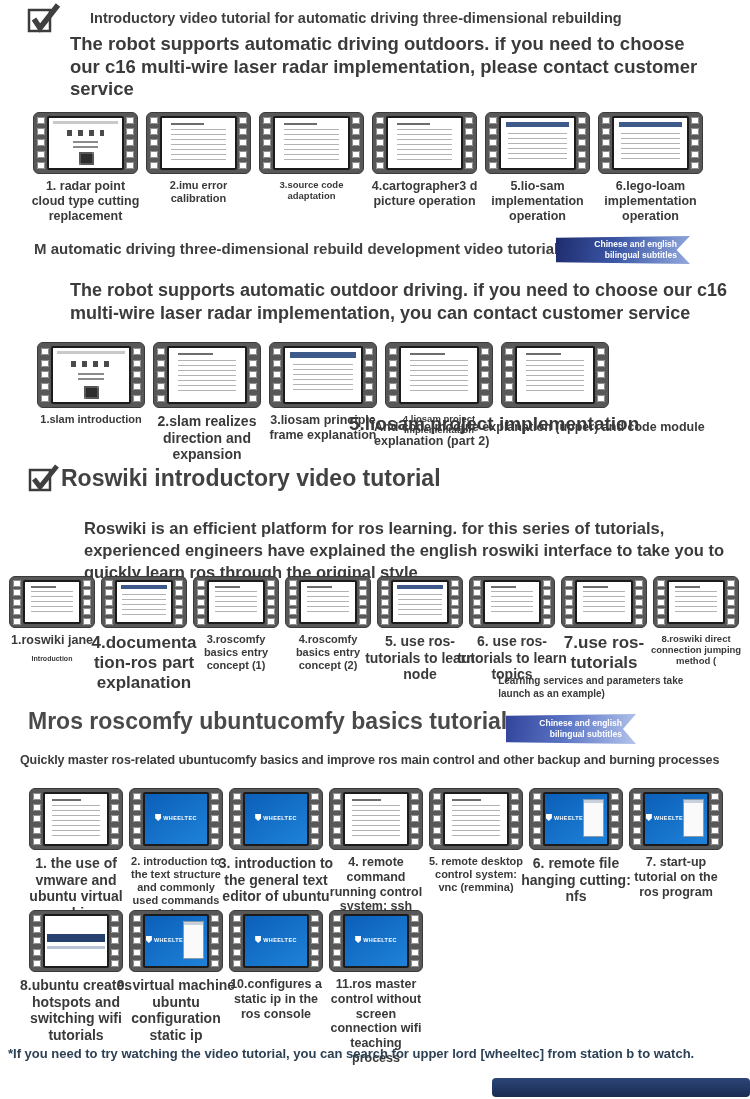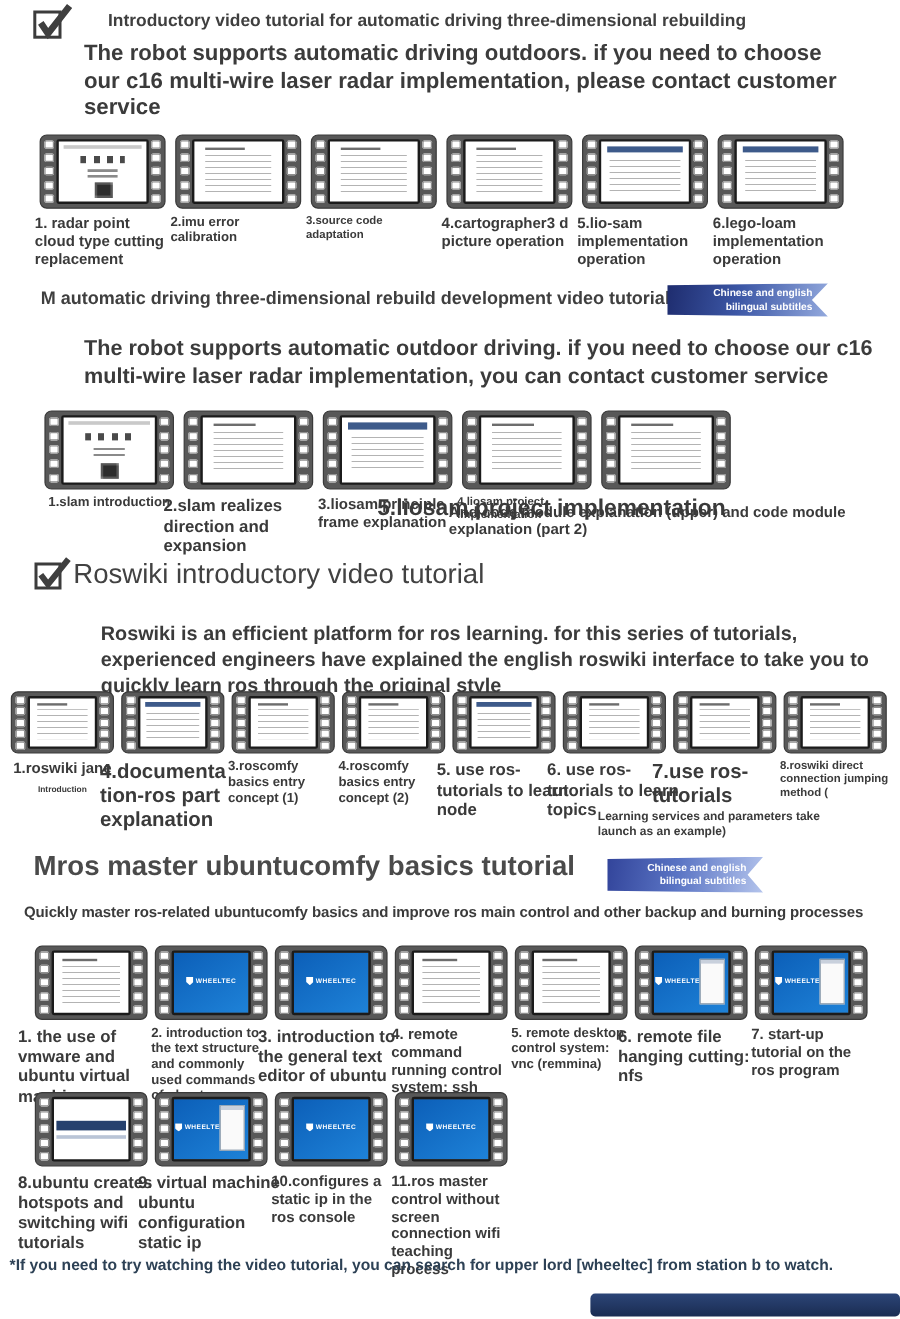--- a/index.html
+++ b/index.html
@@ -10,21 +10,21 @@
   .abs{position:absolute;}
 
   
   .s1-hdr{left:26px;top:2px;display:flex;align-items:flex-start;gap:28px;}
   .s1-hdr .ttl{font-size:14.5px;font-weight:bold;color:#3f3f3f;padding-top:8px;}
   .desc{font-weight:bold;color:#3b3b3b;}
   .desc1{left:70px;top:33px;width:640px;font-size:18.5px;line-height:1.22;}
   .s2-hdr{left:34px;top:240px;font-size:15px;font-weight:bold;color:#3f3f3f;}
   .desc2{left:70px;top:279px;width:662px;font-size:18px;line-height:1.25;}
   .s3-hdr{left:28px;top:463px;display:flex;align-items:flex-start;gap:1px;}
-  .s3-hdr .ttl{font-size:23px;font-weight:normal;color:#424242;padding-top:2px;}
+  .s3-hdr .ttl{font-size:23px;font-weight:bold;color:#424242;padding-top:2px;}
   .desc3{left:72px;top:506px;width:652px;font-size:16.5px;line-height:1.33;}
   .s4-hdr{left:28px;top:708px;font-size:23px;font-weight:bold;color:#4a4a4a;}
   .desc4{left:20px;top:753px;width:726px;font-size:12.5px;font-weight:bold;letter-spacing:-0.1px;}
   .footnote{left:8px;top:1046px;font-size:13px;font-weight:bold;color:#2d4155;}
 
   
   .ribbon{
     position:absolute;display:flex;align-items:center;justify-content:center;text-align:right;
     color:#ffffff;font-weight:bold;font-size:8.5px;line-height:1.25;
     background:linear-gradient(100deg,#1e2c6e 0%,#3c57a6 45%,#93a9dd 100%);
@@ -76,21 +76,21 @@
   .blue-panel .logo{right:30%;}
   .shield{width:6px;height:7px;background:#ffffff;display:inline-block;
     clip-path:polygon(0 0,100% 0,100% 62%,50% 100%,0 62%);}
   .panel{position:absolute;right:5%;top:10%;width:30%;height:72%;background:#fafafa;border:1px solid #8899aa;}
   .panel::before{content:"";position:absolute;top:0;left:0;right:0;height:3px;background:#c8d0dc;}
   .screen.bars{background:#ffffff;}
   .screen.bars::before{content:"";position:absolute;left:3%;right:3%;top:36%;height:16%;background:#26416e;}
   .screen.bars::after{content:"";position:absolute;left:3%;right:3%;top:60%;height:5%;background:#b9c4d6;}
 
   
-  .cap{font-weight:bold;color:#3a3a3a;margin-top:5px;line-height:1.18;}
+  .cap{font-weight:bold;color:#3a3a3a;text-align:center;margin-top:5px;line-height:1.18;}
   .cap-xs .cap{font-size:9.5px;}
   .cap-sm .cap{font-size:11px;}
   .cap-md .cap{font-size:12.5px;}
   .cap-lg .cap{font-size:14px;width:122%;}
   .cap-xl .cap{font-size:17px;width:132%;}
   .cap-xl2 .cap{font-size:19px;width:310%;margin-left:-105%;white-space:nowrap;}
   .subcap{font-weight:bold;color:#3a3a3a;text-align:center;}
   .cap-md .subcap{font-size:7px;margin-top:7px;}
   .cap-xl .subcap{font-size:10px;width:215%;margin-left:-15%;text-align:left;line-height:1.25;margin-top:2px;}
 
@@ -526,21 +526,21 @@
             <i></i>
             <i></i>
             <i></i>
             <i></i>
           </div>
         </div>
         <div class="cap">8.roswiki direct connection jumping method (</div>
       </div>
     </div>
 
-  <div class="abs s4-hdr">Mros master ubuntucomfy basics tutorial</div>
+  <div class="abs s4-hdr">Mros roscomfy ubuntucomfy basics tutorial</div>
   <div class="ribbon ribbon-2">
     <span>Chinese and english bilingual subtitles</span>
   </div>
   <p class="abs desc desc4" style="margin:0;">Quickly master ros-related ubuntucomfy basics and improve ros main control and other backup and burning processes</p>
   <div class="strip-row row-d">
       <div class="strip-item cap-lg">
         <div class="strip">
           <div class="holes">
             <i></i>
             <i></i>

